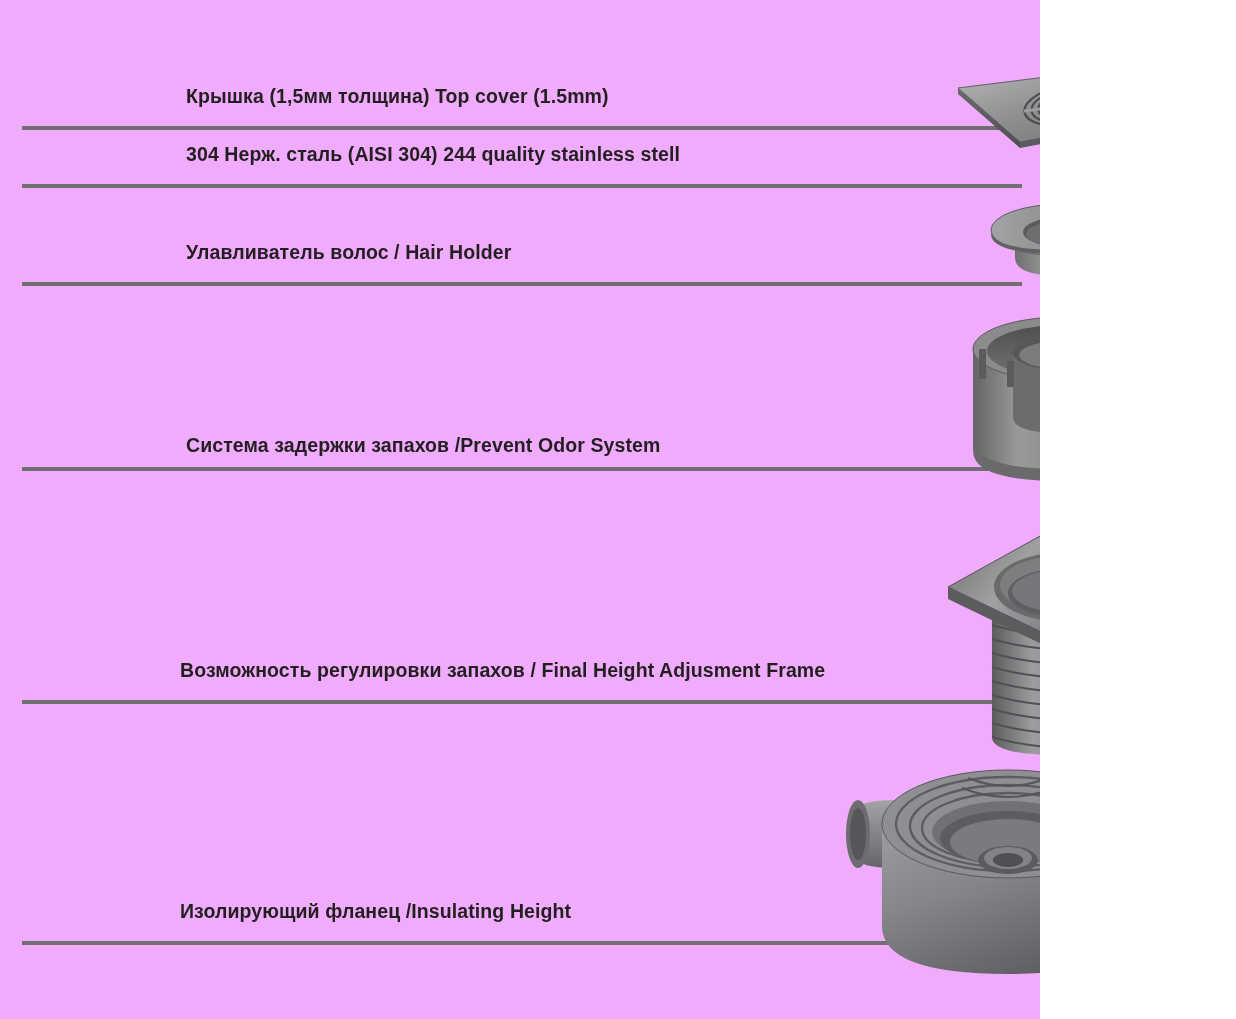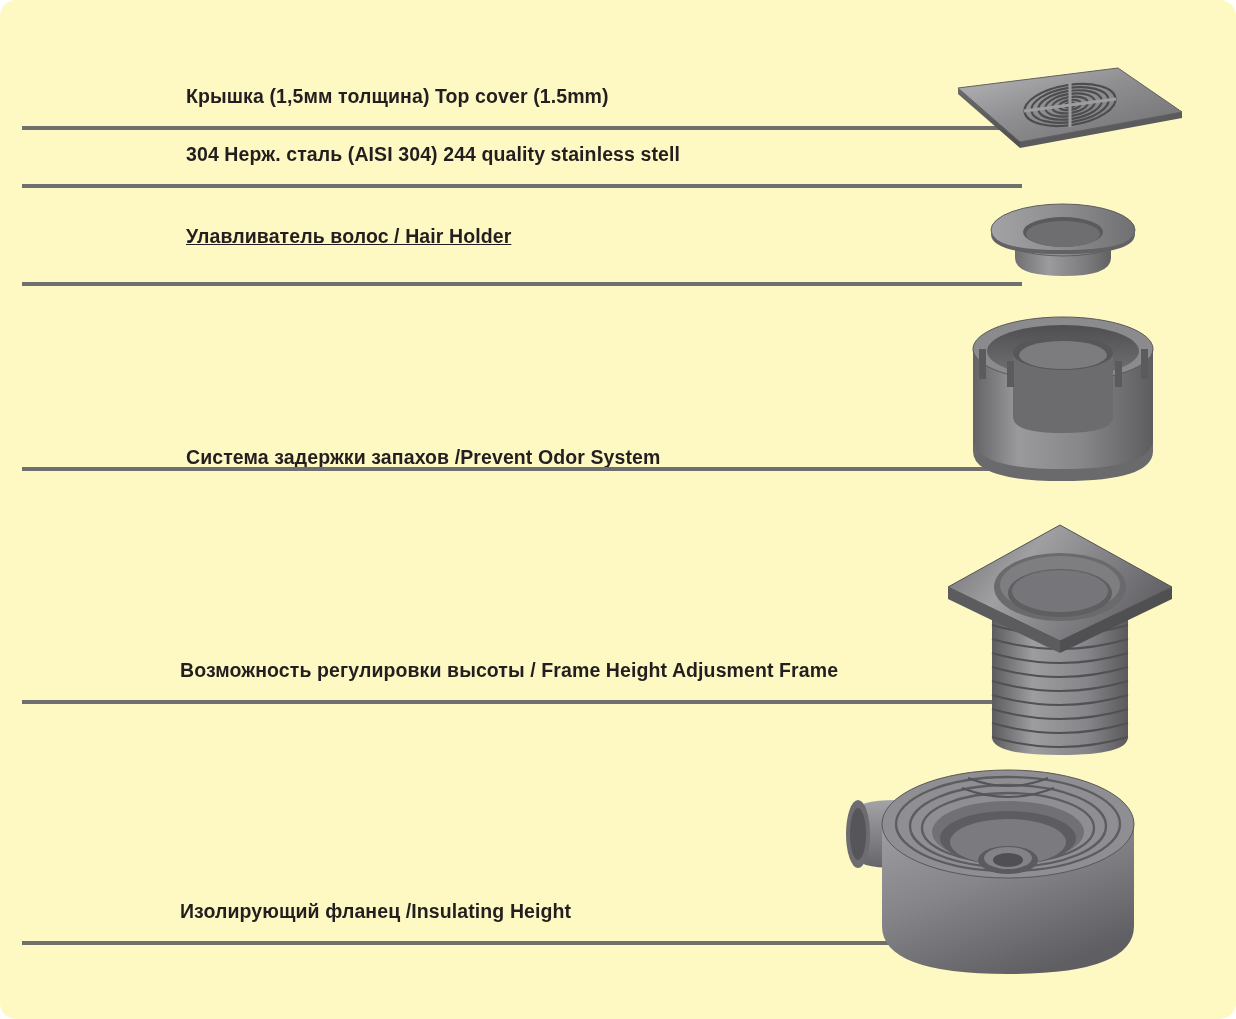--- a/index.html
+++ b/index.html
@@ -5,25 +5,24 @@
   html, body {
     margin: 0;
     padding: 0;
     background: #ffffff;
   }
   body {
     font-family: "Liberation Sans", sans-serif;
   }
   #page {
     position: relative;
-    width: 1236px;
+    width: 1040px;
     height: 1019px;
     overflow: hidden;
-    background: #fef9c3;
-    border-radius: 16px;
+    background: #f0abfc;
   }
   .callout {
     position: absolute;
     left: 0;
     width: 1000px;
   }
   .callout-label {
     position: absolute;
     font-weight: bold;
     font-size: 19.5px;
@@ -51,31 +50,31 @@
     <div class="callout-label" style="left:186px; top:85px;">Крышка  (1,5мм толщина) Top cover (1.5mm)</div>
     <div class="callout-rule" style="top:126px; width:1000px;"></div>
   </div>
 
   <div class="callout">
     <div class="callout-label" style="left:186px; top:143px;">304 Нерж. сталь (AISI 304) 244 quality stainless stell</div>
     <div class="callout-rule" style="top:184px; width:1000px;"></div>
   </div>
 
   <div class="callout">
-    <div class="callout-label" style="left:186px; top:225px;text-decoration:underline;">Улавливатель волос / Hair Holder</div>
+    <div class="callout-label" style="left:186px; top:241px;">Улавливатель волос / Hair Holder</div>
     <div class="callout-rule" style="top:282px; width:1000px;"></div>
   </div>
 
   <div class="callout">
-    <div class="callout-label" style="left:186px; top:446px;">Система задержки запахов /Prevent Odor System</div>
+    <div class="callout-label" style="left:186px; top:434px;">Система задержки запахов /Prevent Odor System</div>
     <div class="callout-rule" style="top:467px; width:1000px;"></div>
   </div>
 
   <div class="callout">
-    <div class="callout-label" style="left:180px; top:659px;">Возможность регулировки высоты / Frame Height Adjusment Frame</div>
+    <div class="callout-label" style="left:180px; top:659px;">Возможность регулировки запахов / Final Height Adjusment Frame</div>
     <div class="callout-rule" style="top:700px; width:1000px;"></div>
   </div>
 
   <div class="callout">
     <div class="callout-label" style="left:180px; top:900px;">Изолирующий фланец /Insulating Height</div>
     <div class="callout-rule" style="top:941px; width:1000px;"></div>
   </div>
 
   <div class="part" style="left:900px; top:50px;">
     <svg width="300" height="120" viewBox="0 0 300 120">

